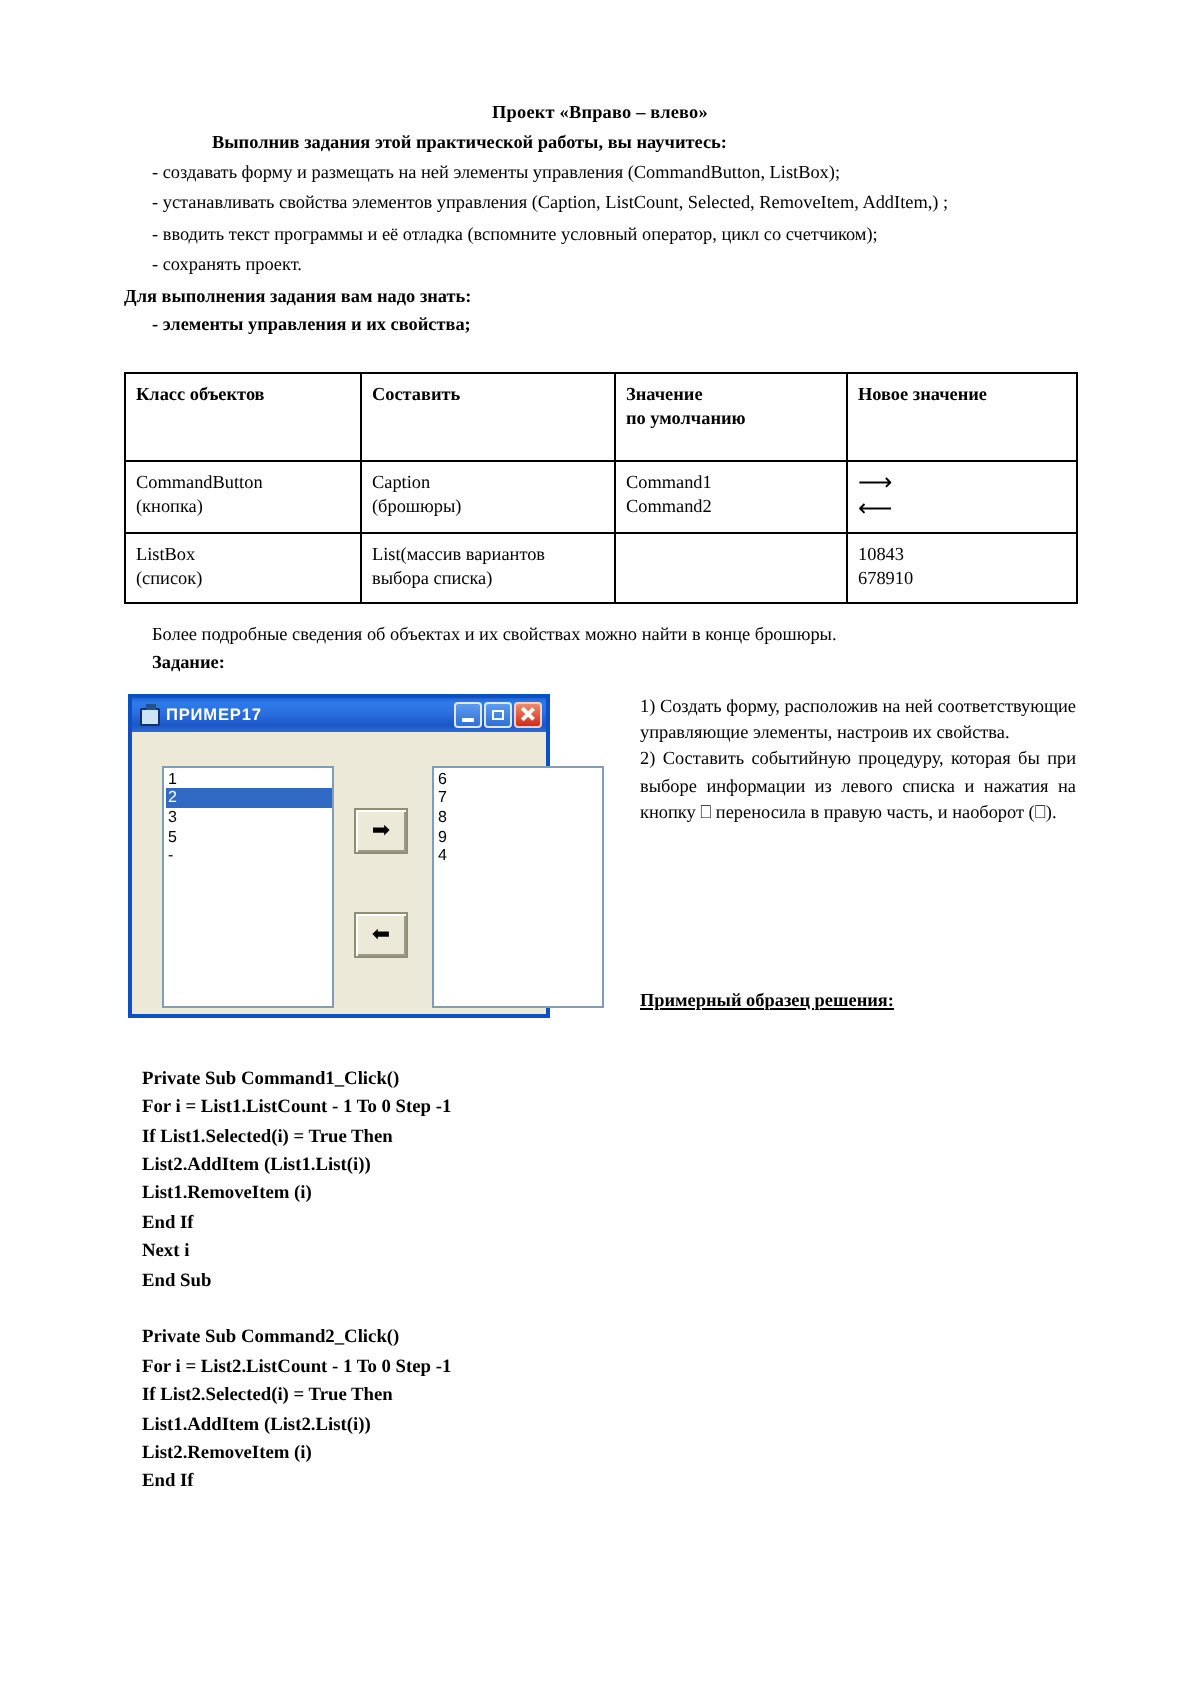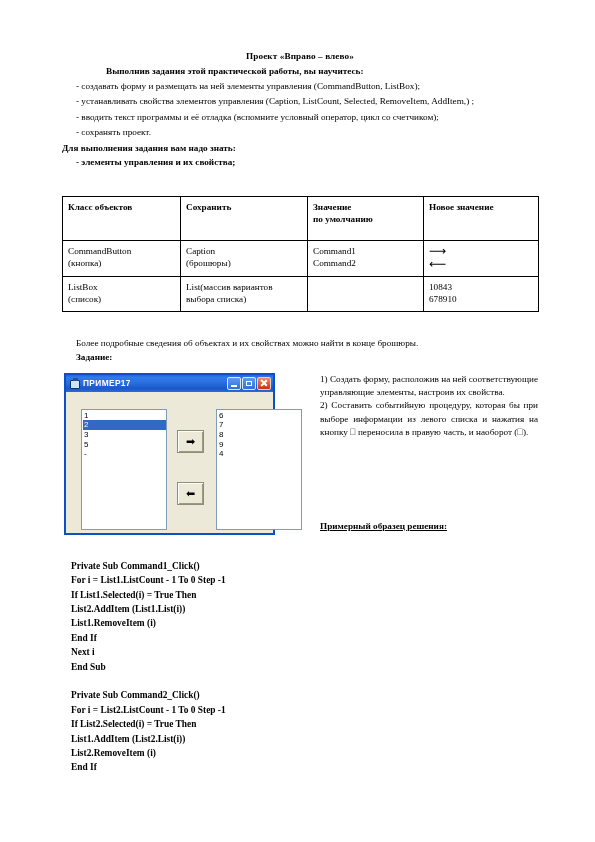--- a/index.html
+++ b/index.html
@@ -60,42 +60,42 @@
     font-weight: bold;
     font-size: 9.2px;
     line-height: 14px;
     text-indent: 14px;
   }
 
   
   table.objtable {
     border-collapse: collapse;
     width: 476px;
-    margin-top: 27px;
+    margin-top: 17px;
     table-layout: fixed;
     font-family: Liberation Serif, serif;
   }
   table.objtable td {
     border: 1.1px solid #000;
     vertical-align: top;
     padding: 4px 5px 5px 5px;
     font-size: 9.2px;
     line-height: 12.6px;
   }
   table.objtable td.head {
     font-weight: bold;
     height: 34px;
   }
   .cell-line { display: block; }
   .arrow-cell { font-size: 12px; line-height: 13px; }
 
   .note {
     font-size: 9.2px;
     line-height: 14px;
-    margin-top: 24px;
+    margin-top: 8px;
     text-indent: 14px;
   }
   .task-label {
     font-weight: bold;
     font-size: 9.2px;
     line-height: 14px;
     text-indent: 14px;
   }
 
   
@@ -273,21 +273,21 @@
     <table class="objtable">
       <colgroup>
         <col style="width:118px">
         <col style="width:127px">
         <col style="width:116px">
         <col style="width:115px">
       </colgroup>
       <tbody>
         <tr>
           <td class="head">Класс объектов</td>
-          <td class="head">Сохранить</td>
+          <td class="head">Составить</td>
           <td class="head">
             <span class="cell-line">Значение</span>
             <span class="cell-line">по умолчанию</span>
           </td>
           <td class="head">Новое значение</td>
         </tr>
         <tr>
           <td>
             <span class="cell-line">CommandButton</span>
             <span class="cell-line">(кнопка)</span>

